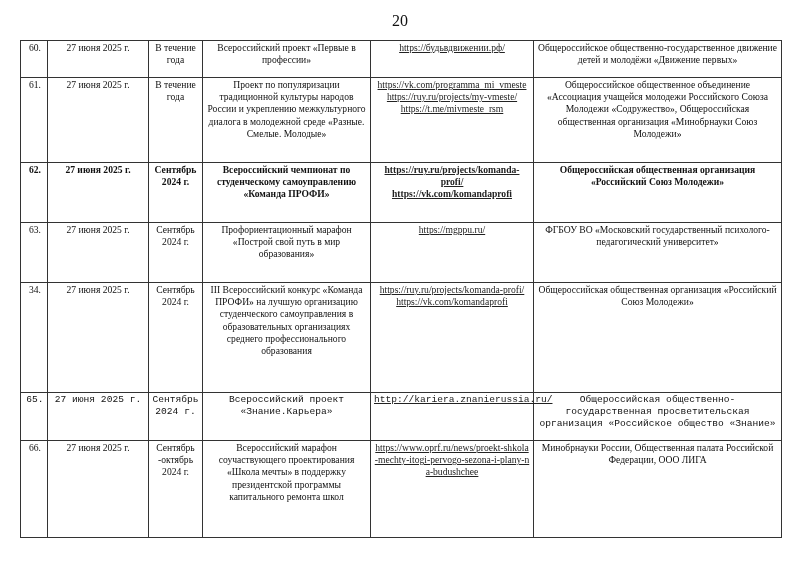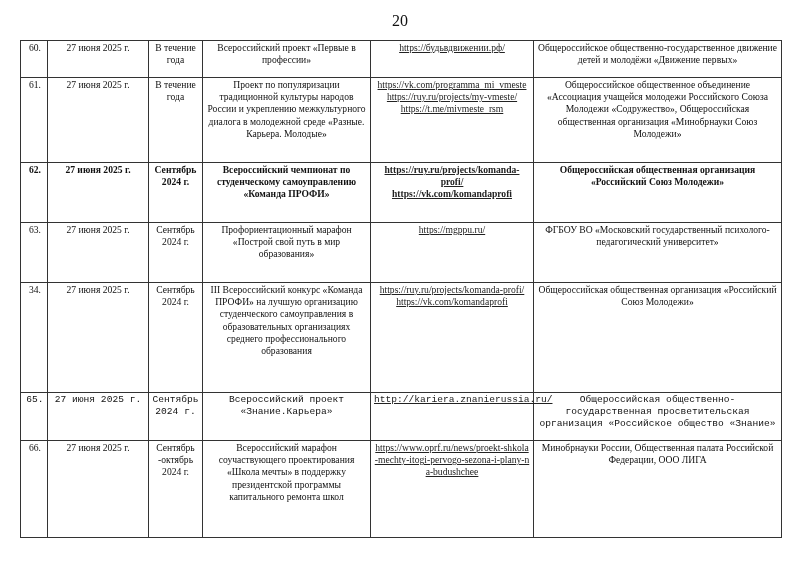--- a/index.html
+++ b/index.html
@@ -43,21 +43,21 @@
       <td class="c">Всероссийский проект «Первые в профессии»</td>
       <td class="c">
         <a class="link">https://будьвдвижении.рф/</a>
       </td>
       <td class="c">Общероссийское общественно-государственное движение детей и молодёжи «Движение первых»</td>
     </tr>
     <tr class="r61">
       <td class="num">61.</td>
       <td class="c">27 июня 2025 г.</td>
       <td class="c">В течение года</td>
-      <td class="c">Проект по популяризации традиционной культуры народов России и укреплению межкультурного диалога в молодежной среде «Разные. Карьера. Молодые»</td>
+      <td class="c">Проект по популяризации традиционной культуры народов России и укреплению межкультурного диалога в молодежной среде «Разные. Смелые. Молодые»</td>
       <td class="c" style="word-break:break-all">
         <a class="link">https://vk.com/programma_mi_vmeste</a>
         <a class="link">https://ruy.ru/projects/my-vmeste/</a>
         <a class="link">https://t.me/mivmeste_rsm</a>
       </td>
       <td class="c">Общероссийское общественное объединение «Ассоциация учащейся молодежи Российского Союза Молодежи «Содружество», Общероссийская общественная организация «Минобрнауки Союз Молодежи»</td>
     </tr>
     <tr class="r62">
       <td class="num">62.</td>
       <td class="c">27 июня 2025 г.</td>

